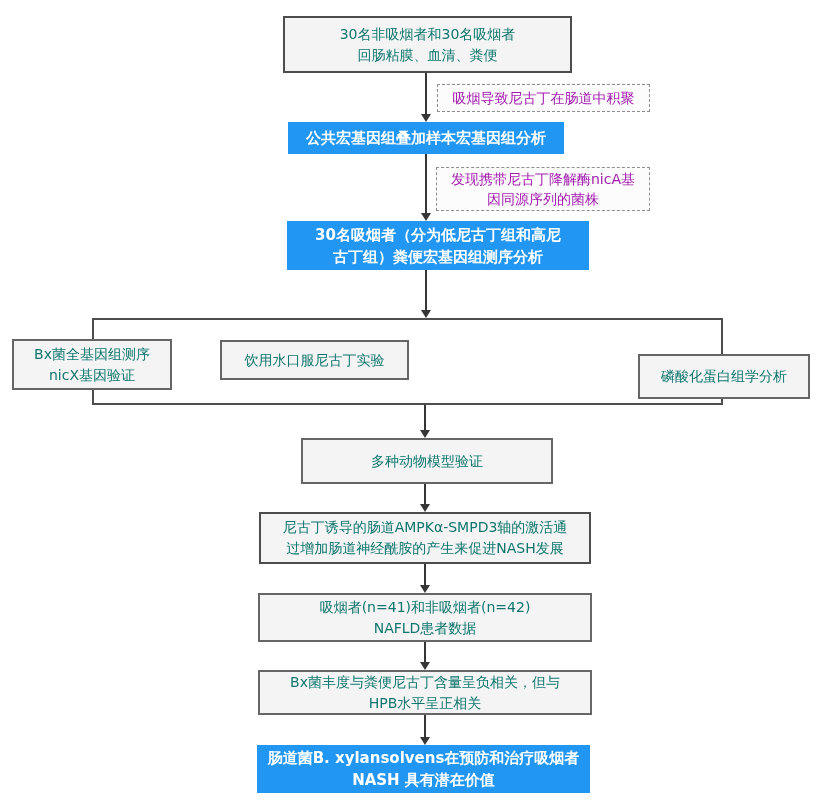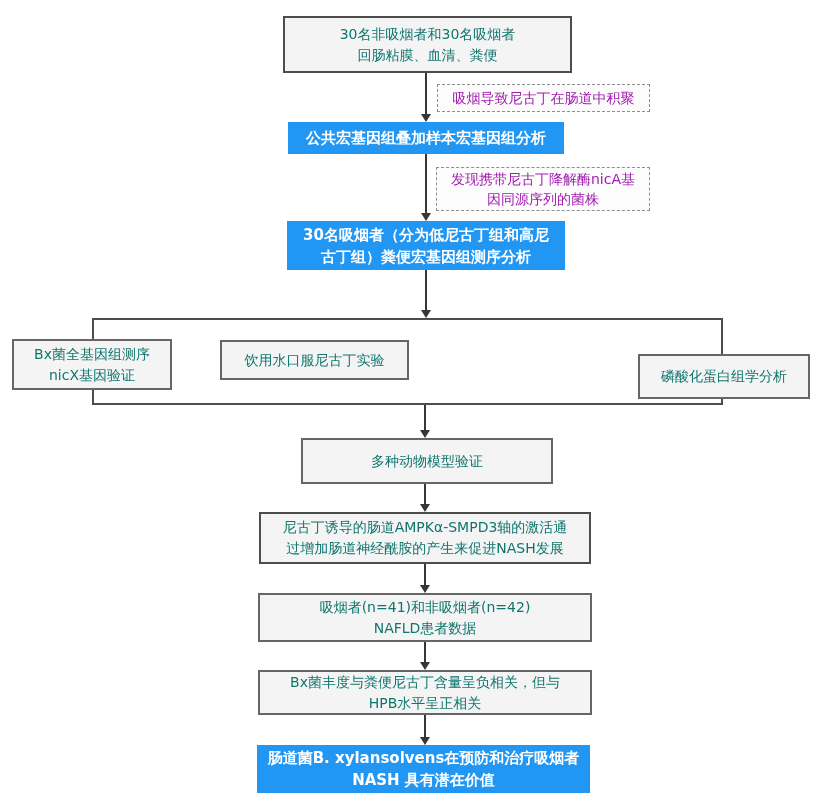--- a/index.html
+++ b/index.html
@@ -82,21 +82,21 @@
 
   <div class="node grey dark" style="left:283px;top:16px;width:289px;height:57px">
     <span>30名非吸烟者和30名吸烟者
 回肠粘膜、血清、粪便</span>
   </div>
 
   <div class="node blue" style="left:288px;top:122px;width:276px;height:32px">
     <span>公共宏基因组叠加样本宏基因组分析</span>
   </div>
 
-  <div class="node blue" style="left:287px;top:221px;width:278px;height:49px">
+  <div class="node blue" style="left:287px;top:221px;width:302px;height:49px">
     <span>30名吸烟者（分为低尼古丁组和高尼
 古丁组）粪便宏基因组测序分析</span>
   </div>
 
   <div class="node grey" style="left:12px;top:339px;width:160px;height:51px">
     <span>Bx菌全基因组测序
 nicX基因验证</span>
   </div>
   <div class="node grey" style="left:220px;top:340px;width:189px;height:40px">
     <span>饮用水口服尼古丁实验</span>

